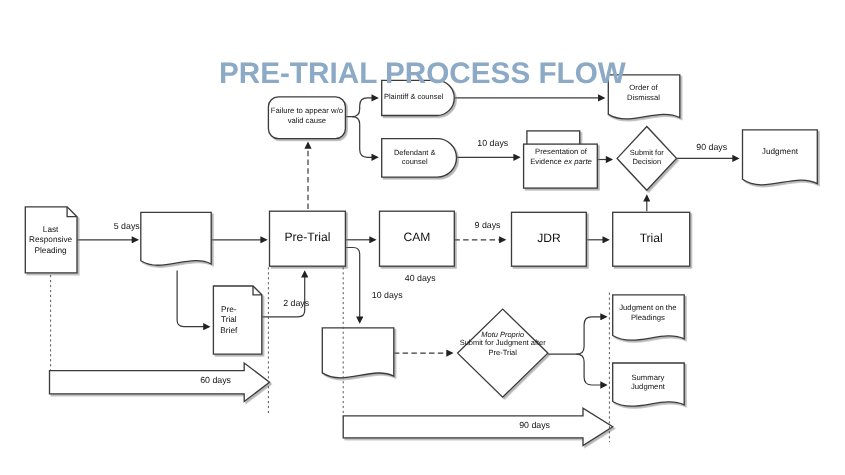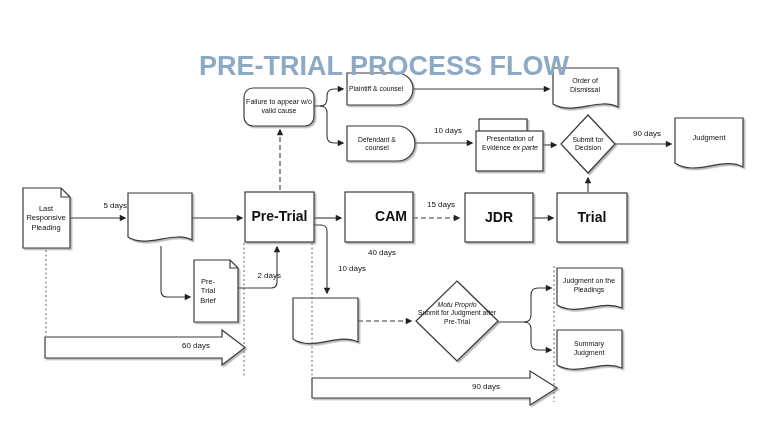--- a/index.html
+++ b/index.html
@@ -1,21 +1,21 @@
 <!DOCTYPE html>
 <html><head>
 <meta charset="utf-8">
 <style>
   html,body{margin:0;padding:0;background:#fff;}
   #slide{position:relative;width:768px;height:432px;background:#fff;overflow:hidden;
          font-family:"Liberation Sans",sans-serif;color:#1a1a1a;}
   #diagram-svg{position:absolute;left:0;top:0;z-index:1;}
   .lbl{position:absolute;z-index:2;display:flex;align-items:center;justify-content:center;
        text-align:center;font-size:7.5px;line-height:1.25;color:#111;}
-  .lbl.bold{font-weight:bold;font-size:14px;}
+  .lbl.bold{font-weight:normal;font-size:11px;}
   .lbl.tiny{font-size:6.8px;}
   .lbl.s7{font-size:7px;}
   .edge{position:absolute;z-index:2;font-size:8px;text-align:right;color:#111;}
   .it{font-style:italic;}
   .block{display:block;}
   #title{position:absolute;left:0;top:11px;width:768px;text-align:center;
          font-size:27px;font-weight:bold;letter-spacing:0px;z-index:2;margin-top:40px;}
 </style>
 </head>
 <body>
@@ -103,30 +103,30 @@
   <div class="lbl" style="left:24px;top:194px;width:44px;height:48px;">Last Responsive Pleading</div>
   <div class="lbl" style="left:196px;top:278px;width:24px;height:26px;">Pre-Trial Brief</div>
   <div class="lbl bold" style="left:245px;top:192px;width:69px;height:50px;">Pre-Trial</div>
   <div class="lbl s7" style="left:246px;top:92px;width:66px;height:30px;">Failure to appear w/o valid cause</div>
   <div class="lbl tiny" style="left:347px;top:81px;width:58px;height:16px;white-space:nowrap;">Plaintiff &amp; counsel</div>
   <div class="lbl tiny" style="left:351px;top:132px;width:52px;height:24px;">Defendant &amp; counsel</div>
   <div class="lbl s7" style="left:557px;top:74px;width:56px;height:24px;">Order of Dismissal</div>
   <div class="lbl s7" style="left:480px;top:135px;width:60px;height:32px;display:block;"><span>Presentation of Evidence</span> <span class="it">ex parte</span></div>
   <div class="lbl tiny" style="left:564px;top:132px;width:48px;height:24px;">Submit for Decision</div>
   <div class="lbl" style="left:677px;top:130px;width:64px;height:16px;">Judgment</div>
-  <div class="lbl bold" style="left:345px;top:192px;width:68px;height:50px;margin-left:12px;">CAM</div>
+  <div class="lbl bold" style="left:345px;top:192px;width:68px;height:50px;">CAM</div>
   <div class="lbl bold" style="left:465px;top:193px;width:68px;height:49px;">JDR</div>
   <div class="lbl bold" style="left:557px;top:193px;width:70px;height:49px;">Trial</div>
   <div class="lbl tiny" style="left:414px;top:301px;width:86px;height:40px;display:block;"><span class="it block">Motu Proprio</span><span>Submit for Judgment after Pre-Trial</span></div>
   <div class="lbl s7" style="left:559px;top:273px;width:60px;height:26px;">Judgment on the Pleadings</div>
   <div class="lbl s7" style="left:559px;top:336px;width:60px;height:26px;">Summary Judgment</div>
 
   <div class="edge" style="left:79px;top:201px;width:36px;margin-left:12px;">5 days</div>
   <div class="edge" style="left:245px;top:271px;width:36px;">2 days</div>
   <div class="edge" style="left:426px;top:126px;width:36px;">10 days</div>
   <div class="edge" style="left:330px;top:264px;width:36px;">10 days</div>
-  <div class="edge" style="left:419px;top:200px;width:36px;">15 days</div>
+  <div class="edge" style="left:419px;top:200px;width:36px;">9 days</div>
   <div class="edge" style="left:360px;top:248px;width:36px;">40 days</div>
   <div class="edge" style="left:625px;top:129px;width:36px;">90 days</div>
   <div class="edge" style="left:70px;top:341px;width:140px;">60 days</div>
   <div class="edge" style="left:360px;top:382px;width:140px;">90 days</div>
 
 </div>
 
 </body></html>

